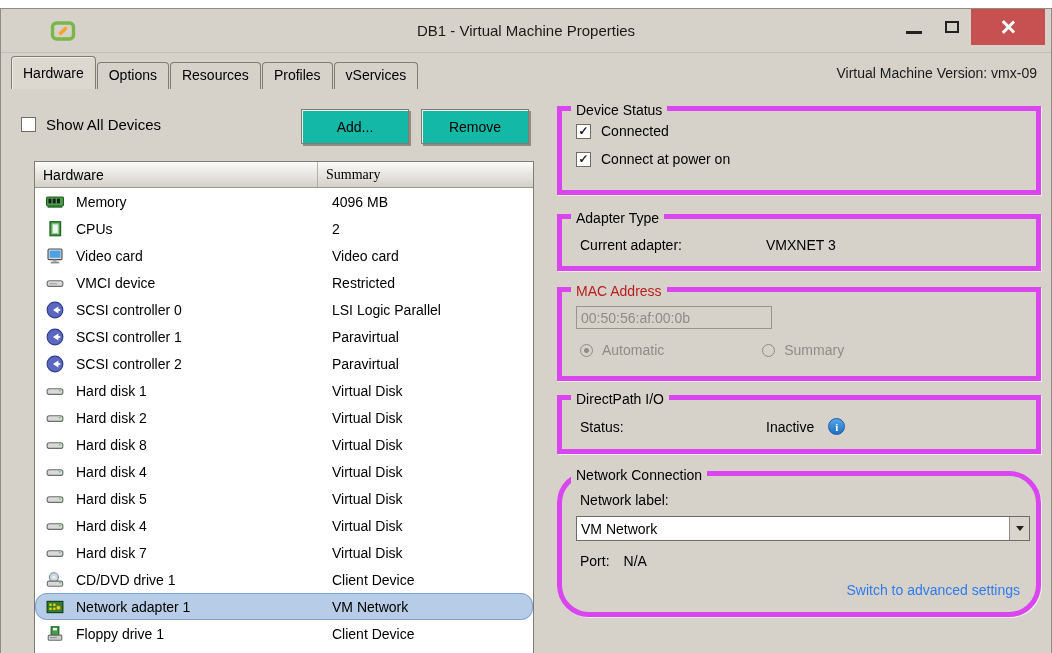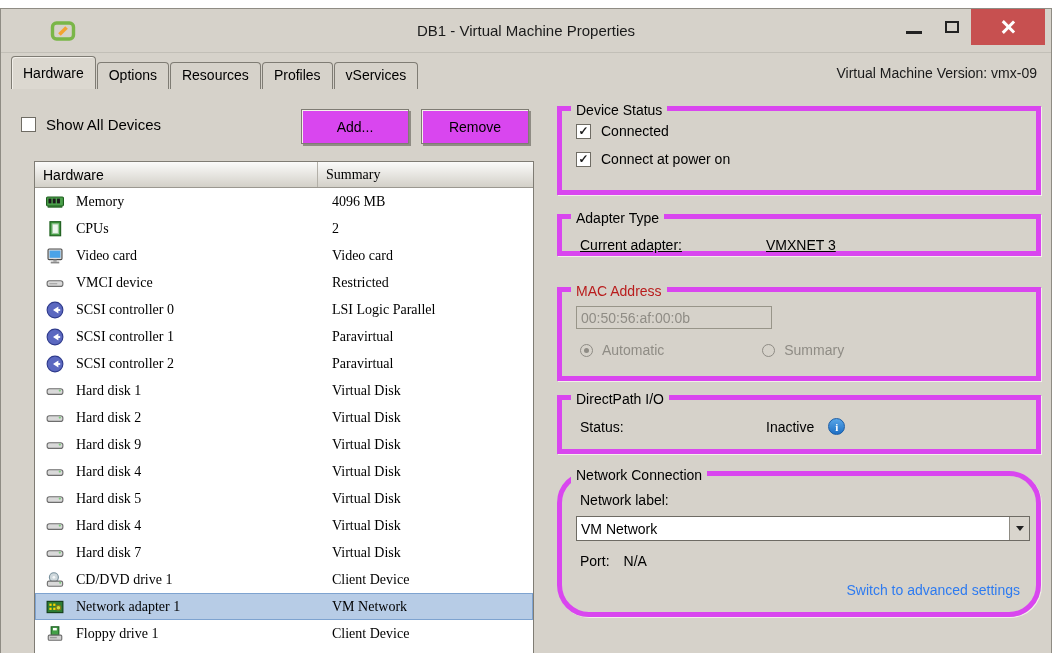--- a/index.html
+++ b/index.html
@@ -23,40 +23,40 @@
   
   .tabstrip { position:relative; height:36px; display:flex; align-items:flex-end; padding-left:10px; }
   .tab { position:relative; top:0; border:1px solid #7f7c74; border-bottom:none; border-radius:4px 4px 0 0; padding:4px 11px 5px 11px; font-size:14px; background:#d6d2ca; margin-right:1px; height:27px; }
   .tab.active { background:#dcd8d0; height:33px; padding-top:8px; z-index:3; box-shadow:inset 1px 1px 0 #f2efe9; }
   .version-label { position:absolute; right:14px; bottom:8px; font-size:14px; color:#1a1a1a; }
 
   
   .show-all { position:absolute; left:20px; top:107px; display:flex; align-items:center; gap:10px; font-size:15px; }
   .checkbox { width:15px; height:15px; background:#fff; border:1px solid #6f6c64; display:inline-flex; align-items:center; justify-content:center; font-size:12px; font-weight:bold; color:#1a1a1a; }
   .checkbox.checked::after { content:"✓"; margin-top:-1px; }
-  .btn { position:absolute; height:35px; width:108px; background:#d946ef; border:1px solid #7f7c74; box-shadow:2px 2px 0 #8f8c84, inset 1px 1px 0 #f4f1ea; font-size:14px; font-family:"Liberation Sans", sans-serif; display:flex; align-items:center; justify-content:center; }
+  .btn { position:absolute; height:35px; width:108px; background:#14b8a6; border:1px solid #7f7c74; box-shadow:2px 2px 0 #8f8c84, inset 1px 1px 0 #f4f1ea; font-size:14px; font-family:"Liberation Sans", sans-serif; display:flex; align-items:center; justify-content:center; }
   .btn-add { left:300px; top:100px; }
   .btn-remove { left:420px; top:100px; }
 
   .hw-list { position:absolute; left:33px; top:152px; width:500px; height:494px; background:#fff; border:1px solid #7f7c74; overflow:hidden; }
   .hw-header { height:26px; display:flex; background:linear-gradient(#fbfbfa,#d3d0c8); border-bottom:1px solid #9b9890; font-size:14px; align-items:center; }
   .hw-header .col1 { width:283px; padding-left:8px; border-right:1px solid #b3b0a8; height:100%; display:flex; align-items:center; }
   .hw-header .col2 { flex:1; padding-left:8px;font-family:Liberation Serif, serif; }
-  .hw-row { height:27px; display:flex; align-items:center; font-size:14px;font-family:Liberation Serif, serif; }
-  .hw-row.selected { background:#b7cce6; outline:1px solid #7ea3d0; outline-offset:-1px; }
+  .hw-row { height:27px; display:flex; align-items:center; font-size:14px; }
+  .hw-row.selected { background:#b7cce6; outline:1px solid #7ea3d0; outline-offset:-1px;border-radius:12px; }
   .hw-icon { width:20px; height:18px; margin-left:11px; display:flex; align-items:center; }
   .hw-icon svg { width:18px; height:18px; }
   .hw-name { margin-left:10px; width:256px; white-space:nowrap; }
   .hw-summary { flex:1; white-space:nowrap; }
 
   
   .group { position:absolute; left:556px; width:484px; border:5px solid #d946ef; box-shadow:1px 1px 0 #f2efe9; }
   .group-title { position:absolute; top:-9px; left:9px; background:#d6d2ca; padding:0 5px; font-size:14px; white-space:nowrap; }
   .g-status   { top:97px;  height:89px; }
-  .g-adapter  { top:205px; height:42px;text-decoration:underline; }
+  .g-adapter  { top:205px; height:57px; }
   .g-mac      { top:278px; height:94px; }
   .g-mac .group-title { color:#b91c1c; }
   .g-direct   { top:386px; height:59px; }
   .g-net      { top:462px; height:146px;border-radius:32px; }
 
   .check-row { display:flex; align-items:center; gap:10px; font-size:14px; margin:12px 0 0 14px; }
   .kv-row { display:flex; align-items:center; font-size:14px; margin:18px 0 0 18px; }
   .kv-key { width:186px; }
   .mac-input { margin:14px 0 0 14px; width:196px; height:23px; border:1px solid #989589; background:#d6d2ca; color:#8f8c85; font-size:14px; font-family:"Liberation Sans", sans-serif; padding:2px 4px; display:flex; align-items:center; }
   .radio-row { display:flex; align-items:center; margin:13px 0 0 18px; font-size:14px; color:#8f8c85; }
@@ -221,21 +221,21 @@
           <span class="hw-name">Hard disk 2</span>
           <span class="hw-summary">Virtual Disk</span>
         </div>
         <div class="hw-row">
           <span class="hw-icon">
             <svg viewBox="0 0 16 16">
               <rect x="1" y="6" width="14" height="5" rx="2" fill="#d9d9d9" stroke="#6e6e6e"></rect>
               <circle cx="12.3" cy="7.6" r="1" fill="#7ccc7c"></circle>
             </svg>
           </span>
-          <span class="hw-name">Hard disk 9</span>
+          <span class="hw-name">Hard disk 8</span>
           <span class="hw-summary">Virtual Disk</span>
         </div>
         <div class="hw-row">
           <span class="hw-icon">
             <svg viewBox="0 0 16 16">
               <rect x="1" y="6" width="14" height="5" rx="2" fill="#d9d9d9" stroke="#6e6e6e"></rect>
               <circle cx="12.3" cy="7.6" r="1" fill="#7ccc7c"></circle>
             </svg>
           </span>
           <span class="hw-name">Hard disk 4</span>

